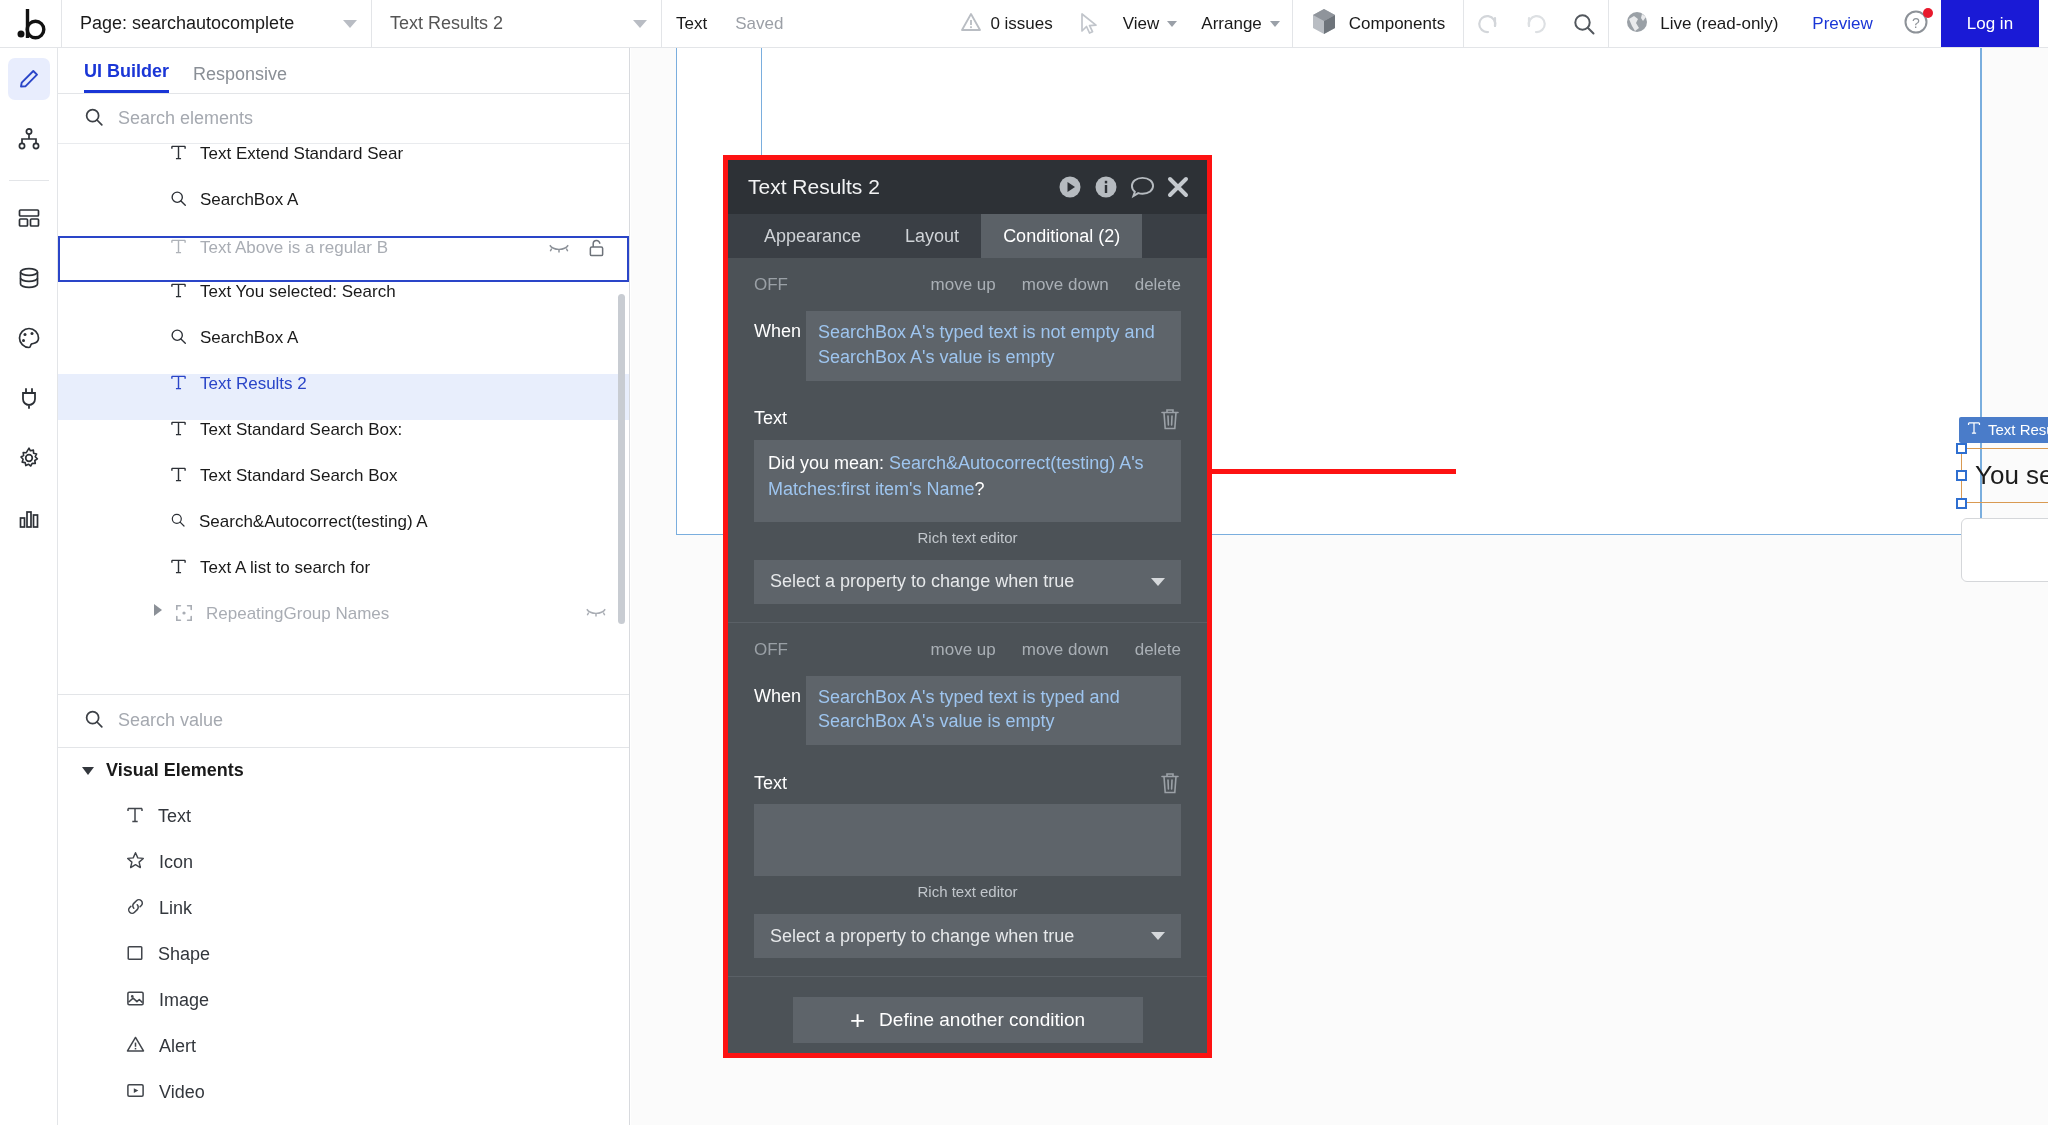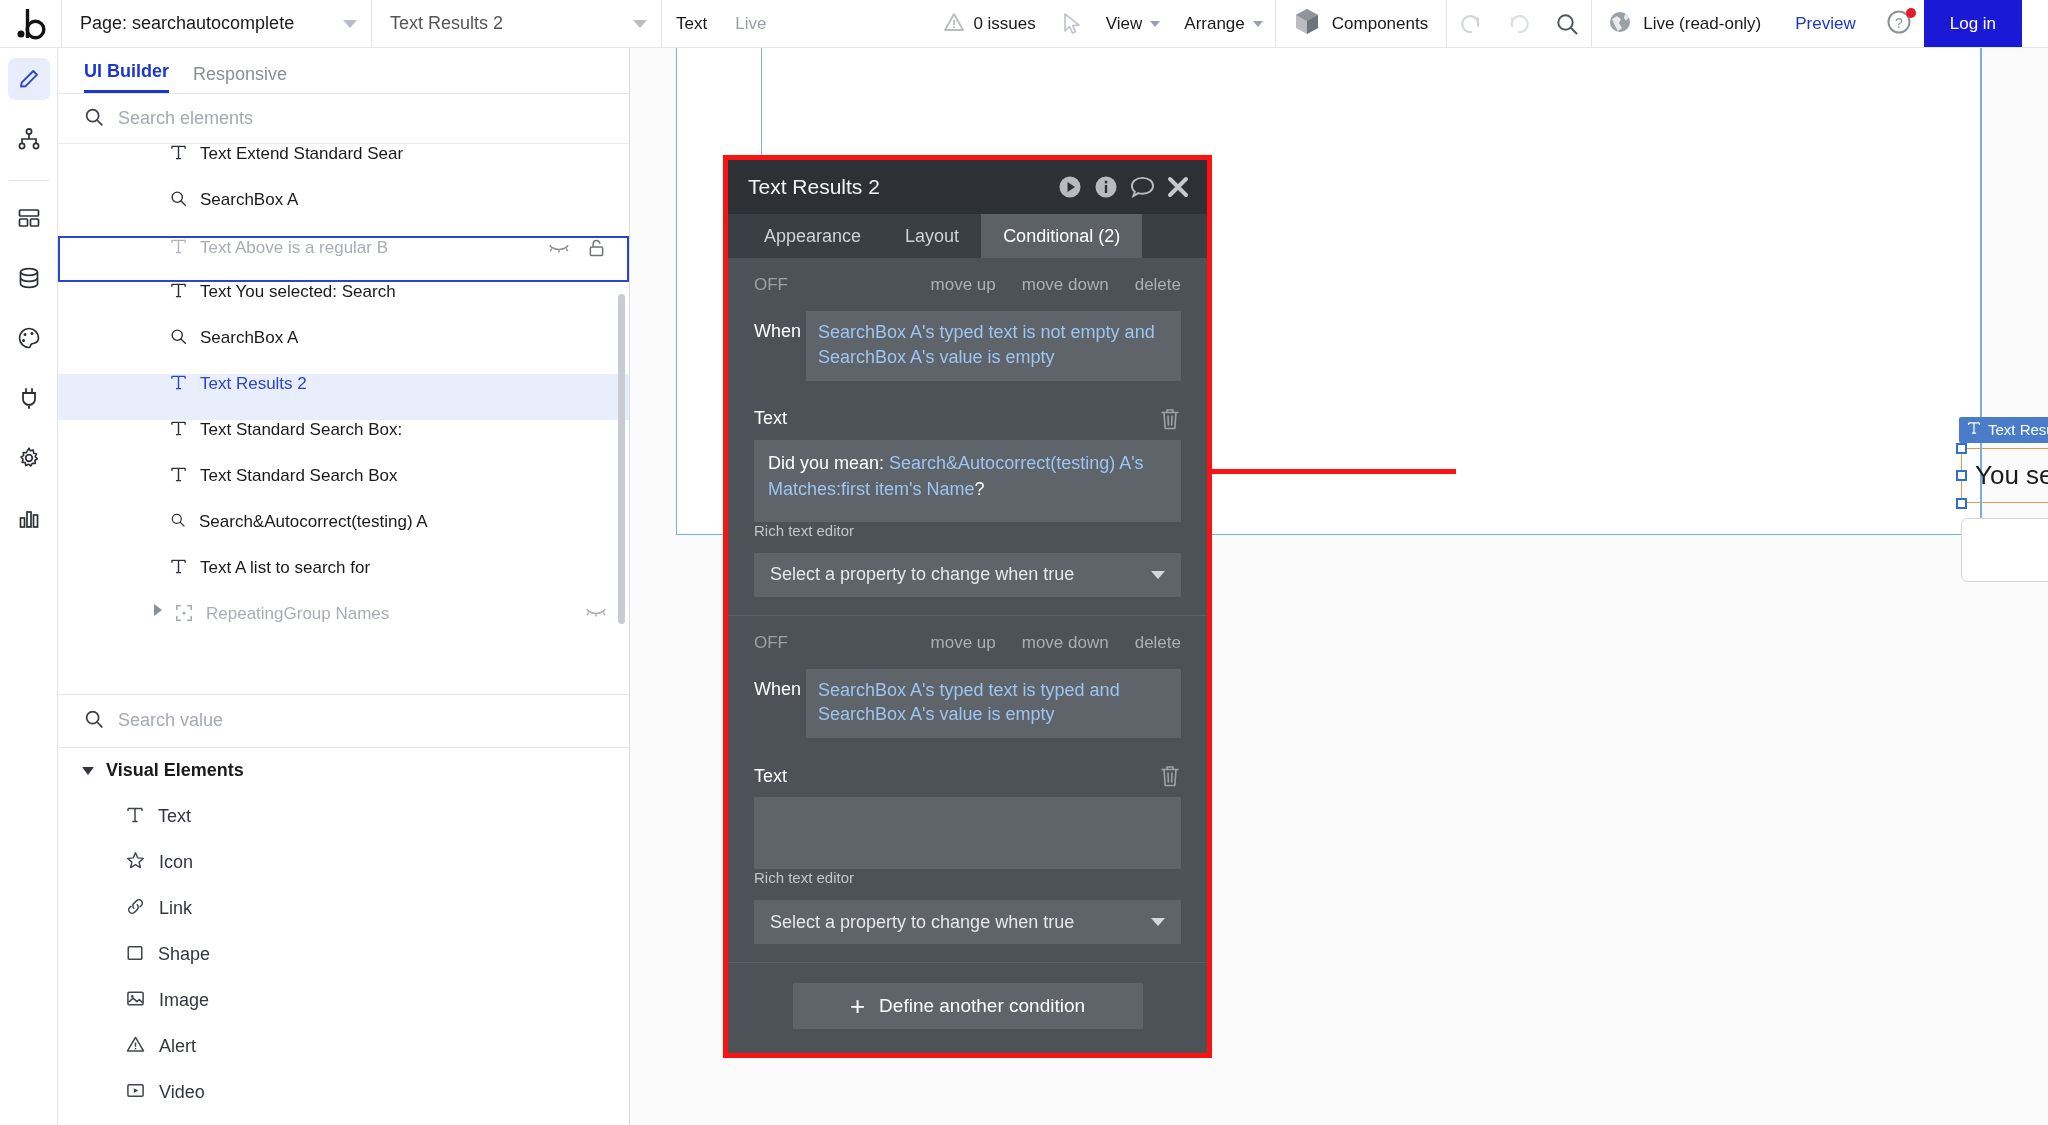--- a/index.html
+++ b/index.html
@@ -179,21 +179,21 @@
     font-size: 18px; color: #9ec5ef; line-height: 1.38;
   }
   .txt-lbl-row { display: flex; align-items: center; margin-top: 26px; }
   .txt-lbl { font-size: 18px; color: #fff; flex: 1; }
   .trash { width: 22px; height: 24px; }
   .txt-area {
     margin-top: 9px; background: #5e646a; min-height: 82px;
     padding: 10px 14px; font-size: 18px; line-height: 1.45; color: #fff;
   }
   .txt-area .blue { color: #9ec5ef; }
-  .rte { text-align: left; font-size: 15px; color: #c2c7cc; }
+  .rte { text-align: center; font-size: 15px; color: #c2c7cc; margin-top: 7px; }
   .prop-sel {
     margin: 14px 0 0 0; background: #5e646a; height: 44px;
     display: flex; align-items: center; padding: 0 16px;
   }
   .prop-sel .t { flex: 1; font-size: 18px; color: #e6e8ea; }
   .caret-lt { width: 0; height: 0; border-left: 7px solid transparent; border-right: 7px solid transparent; border-top: 8px solid #d5d8db; }
   .divider2 { height: 1px; background: #5a6066; margin: 18px 0 0 0; }
   .define-wrap { display: flex; justify-content: center; padding: 20px 0 0 0; }
   .define-btn {
     width: 350px; height: 46px; background: #5e646a; display: flex;
@@ -224,21 +224,21 @@
       <span class="caret-dn"></span>
     </div>
 
     <div class="tb-select elem">
       <span class="lbl">Text Results 2</span>
       <span class="caret-dn"></span>
     </div>
 
     <div class="tb-mid">
       <div class="tb-btn">Text</div>
-      <div class="tb-btn muted">Live</div>
+      <div class="tb-btn muted">Saved</div>
       <div class="tb-gap"></div>
 
       <div class="tb-issues">
         <span>
           <svg width="20" height="18" viewBox="0 0 20 18">
               <path d="M10 1 L19 17 L1 17 Z" fill="none" stroke="#b9bdc3" stroke-width="1.8" stroke-linejoin="round"></path>
               <rect x="9.1" y="7" width="1.8" height="5" fill="#b9bdc3"></rect>
               <rect x="9.1" y="13.3" width="1.8" height="1.8" fill="#b9bdc3"></rect>
             </svg>
         </span>

